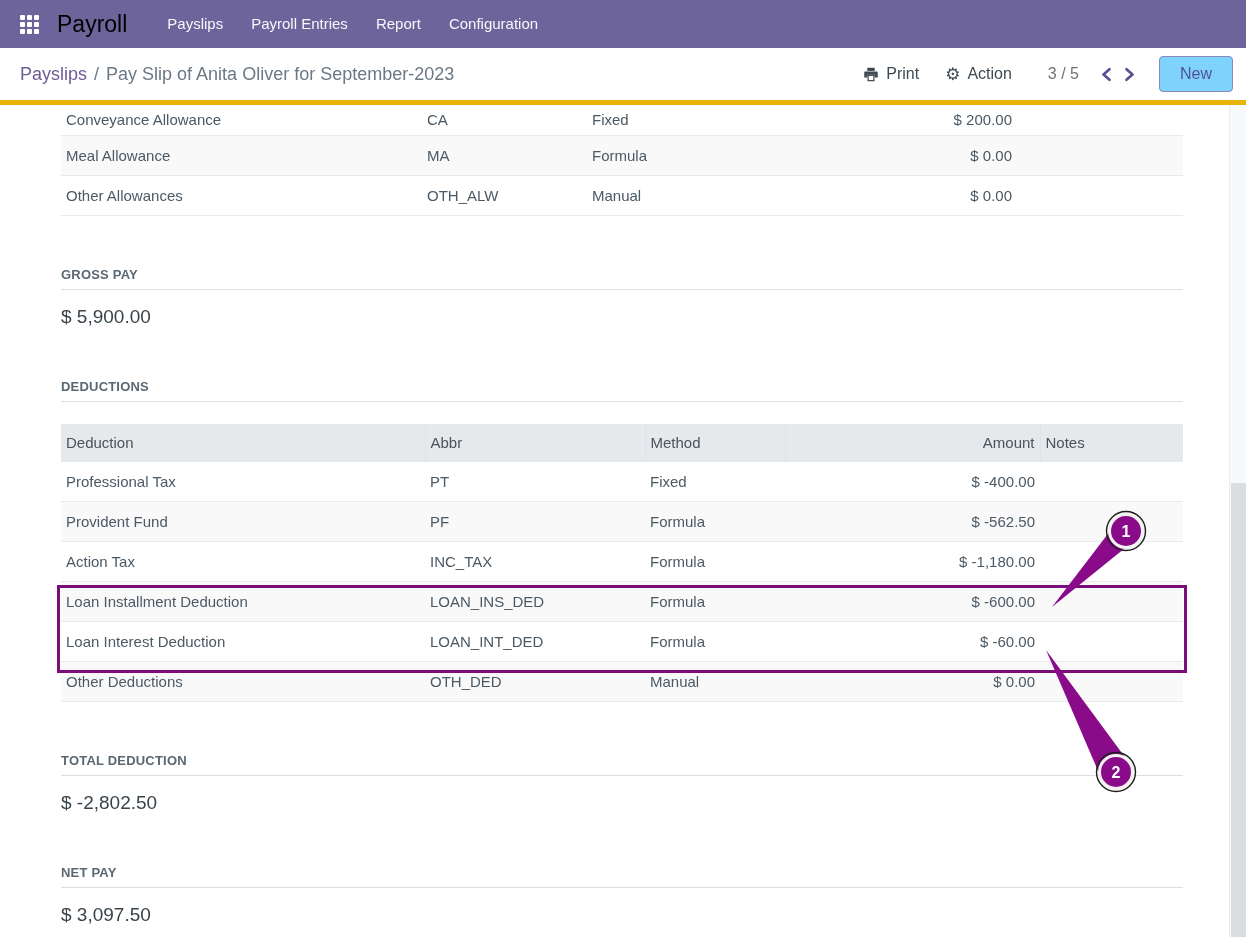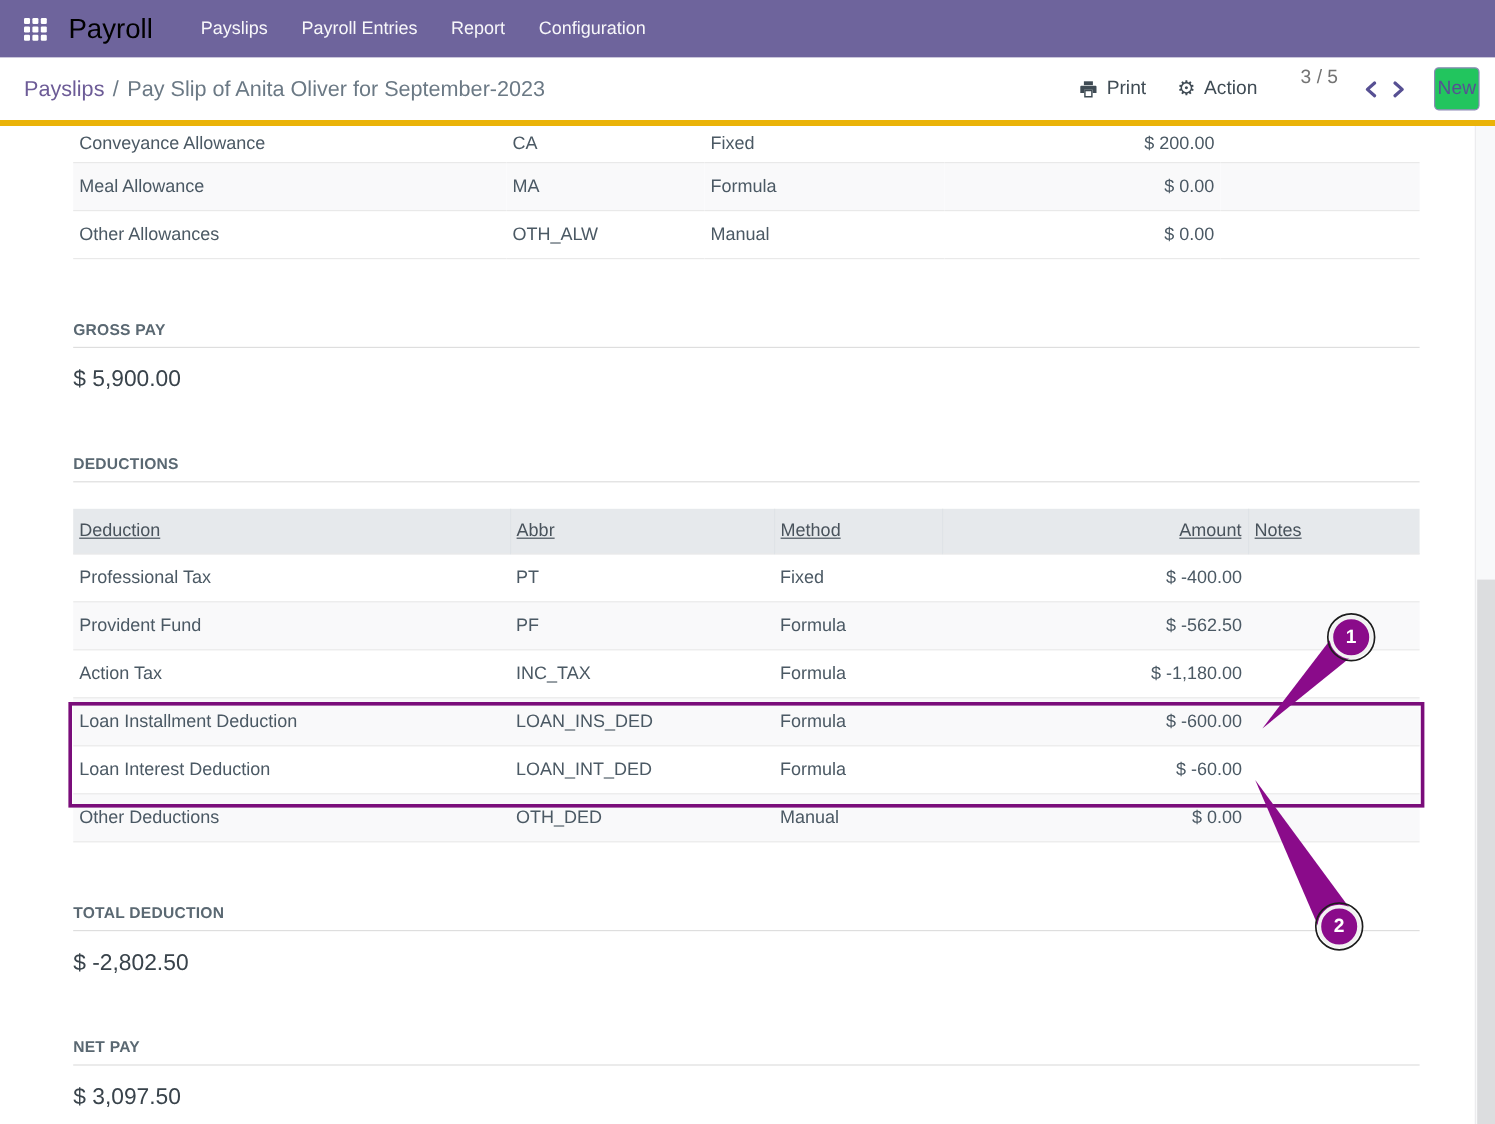--- a/index.html
+++ b/index.html
@@ -27,44 +27,44 @@
 
   
   .control-panel {
     height:57px; border-bottom:5px solid #eab308; background:#fff;
     display:flex; align-items:center; justify-content:space-between;
     padding:0 13px 0 20px;
   }
   .breadcrumb { font-size:18px; color:#6b7985; white-space:nowrap; }
   .breadcrumb a { color:var(--link,#6d5c97); text-decoration:none; cursor:pointer; }
   .breadcrumb .sep { margin:0 7px; color:#6b7985; }
-  .cp-right { display:flex; }
+  .cp-right { display:flex; align-items:center; }
   .cp-btn {
     display:flex; align-items:center; gap:7px; background:none; border:none;
     font-family:inherit; font-size:16px; color:#3f4b54; cursor:pointer; padding:0; margin-left:26px;
   }
   .cp-btn .ic { display:flex; align-items:center; }
   .gear-glyph { font-family:"DejaVu Sans", sans-serif; font-size:17px; line-height:1; color:#3f4b54; }
   .pager-text { font-size:16px; color:#737373; margin-left:36px; }
   .chev-btn { background:none; border:none; padding:2px 5px; cursor:pointer; display:flex; align-items:center; }
   .chev-btn.first { margin-left:16px; }
   .new-btn {
-    margin-left:18px; border:1px solid #8d89b7; color:#575093; background:#22c55e;
-    font-family:inherit; font-size:16px; padding:8px 2px; border-radius:4px; cursor:pointer;
+    margin-left:18px; border:1px solid #8d89b7; color:#575093; background:#7dd3fc;
+    font-family:inherit; font-size:16px; padding:8px 20px; border-radius:4px; cursor:pointer;
   }
 
   
   main { padding-left:61px; position:relative; }
   table.sheet { width:1122px; border-collapse:collapse; table-layout:fixed; font-size:15px; color:#4b5964; }
   table.sheet td { padding:0 5px; height:40px; vertical-align:middle; overflow:hidden; white-space:nowrap; }
   table.sheet tr { border-bottom:1px solid #e9e9e9; }
   table.sheet tbody tr:nth-child(even) { background:#f9f9fa; }
   table.sheet thead th {
     background:var(--table-header-bg,#e6e9ec); color:#49535c; font-weight:normal;
-    text-align:left; height:38px; padding:0 5px; border-right:1px solid #dfe3e7;text-decoration:underline;
+    text-align:left; height:38px; padding:0 5px; border-right:1px solid #dfe3e7;
   }
   table.sheet thead th:last-child { border-right:none; }
   table.sheet .num { text-align:right; }
   #allowances-table tbody tr:first-child td { height:30px; }
 
   .section-label {
     width:1122px; margin-top:51px; font-size:13px; font-weight:bold; color:#5a6872;
     letter-spacing:.2px; line-height:15px; padding-bottom:7px; border-bottom:1px solid #dedede;
   }
   .section-value { margin-top:16px; font-size:19px; line-height:22px; color:#39434b; }

